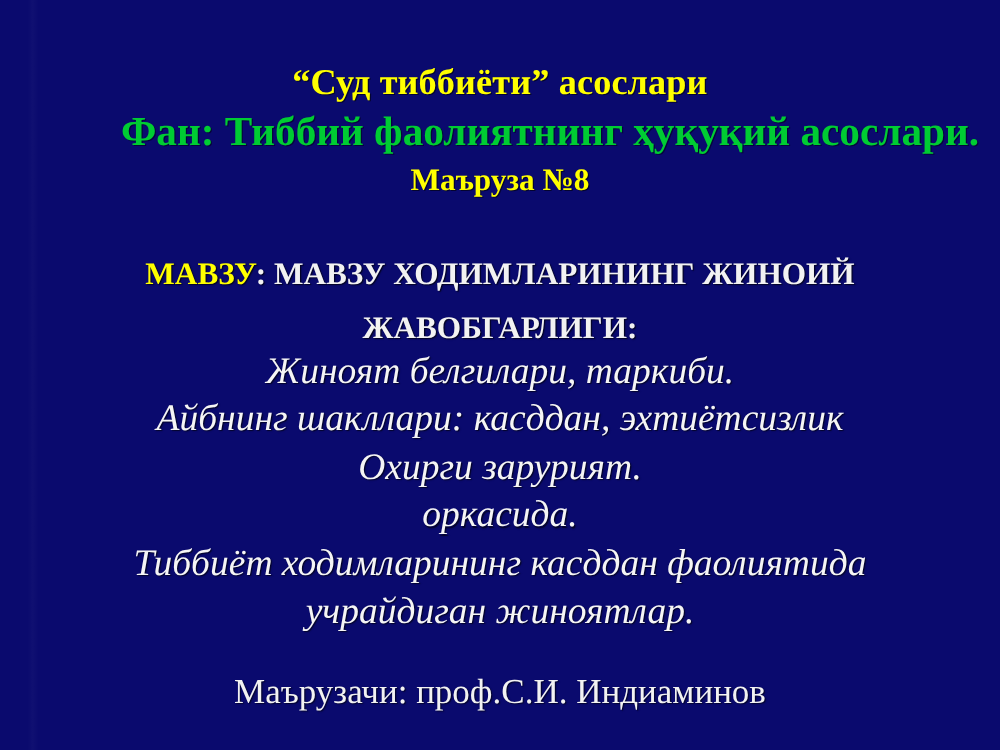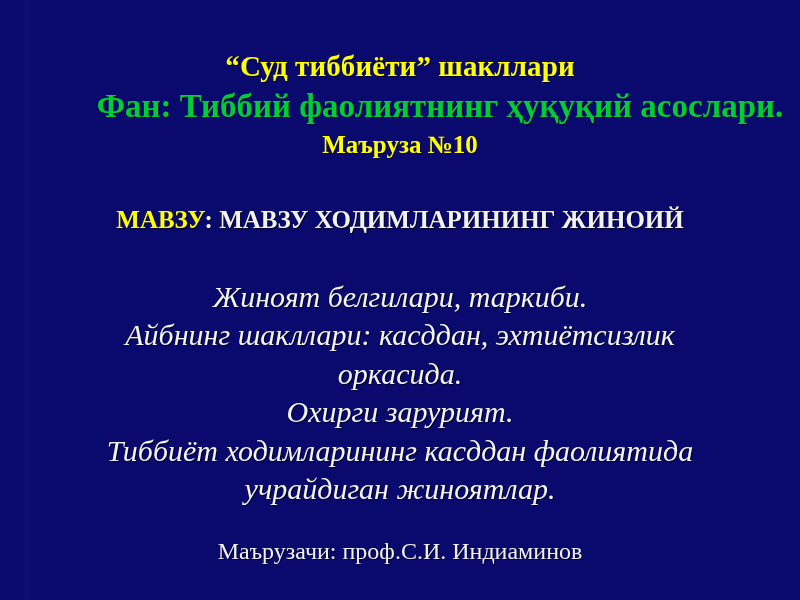--- a/index.html
+++ b/index.html
@@ -113,55 +113,56 @@
 
   
   .footer-block {
     position: absolute;
     left: 0;
     top: 537px;
     width: 800px;
   }
 
   .footer-author {
-    font-size: 24px;
+    font-size: 28px;
     font-weight: normal;
     color: #f2f2f2;
     line-height: 1.22;
     text-shadow: 1px 1px 1px rgba(0,0,0,0.6);
   }
 
   .footer-org {
     font-size: 25px;
     font-weight: normal;
     color: #00bb2e;
     line-height: 1.22;
     text-shadow: 1px 1px 1px rgba(0,0,0,0.5);
   }
 </style>
 </head>
 <body>
 
 <div id="slide">
 
   <div class="header-block">
-    <div class="line title-main">“Суд тиббиёти” шакллари</div>
+    <div class="line title-main">“Суд тиббиёти” асослари</div>
     <div class="line title-subject">Фан:  Тиббий фаолиятнинг ҳуқуқий асослари.</div>
-    <div class="line title-lecture">Маъруза №10</div>
+    <div class="line title-lecture">Маъруза №8</div>
   </div>
 
   <div class="topic-block">
     <div class="line topic-line"><span class="topic-label">МАВЗУ</span><span>: МАВЗУ ХОДИМЛАРИНИНГ ЖИНОИЙ</span></div>
+    <div class="line topic-line">ЖАВОБГАРЛИГИ:</div>
   </div>
 
   <div class="body-block">
     <div class="line body-line">Жиноят белгилари, таркиби.</div>
     <div class="line body-line">Айбнинг шакллари: касддан, эхтиётсизлик</div>
+    <div class="line body-line">Охирги зарурият.</div>
     <div class="line body-line">оркасида.</div>
-    <div class="line body-line">Охирги зарурият.</div>
     <div class="line body-line">Тиббиёт ходимларининг касддан фаолиятида</div>
     <div class="line body-line">учрайдиган жиноятлар.</div>
   </div>
 
   <div class="footer-block">
     <div class="line footer-author">Маърузачи: проф.С.И. Индиаминов</div>
   </div>
 
 </div>
 

